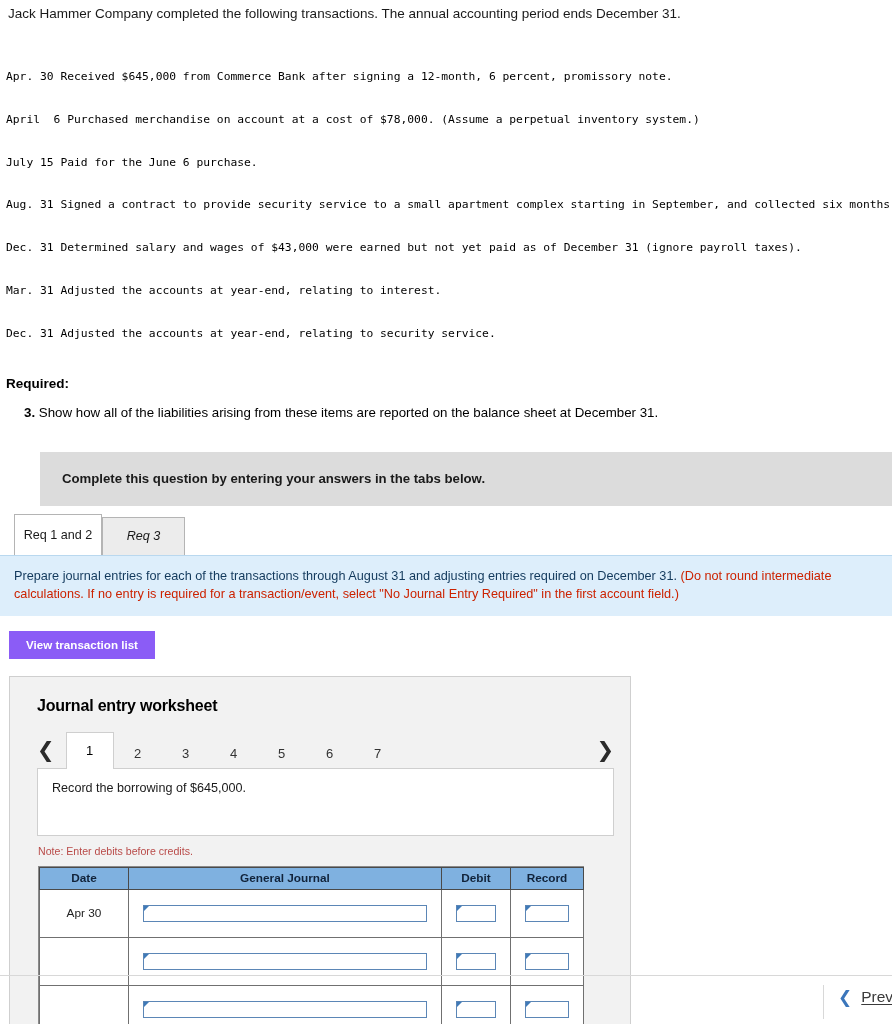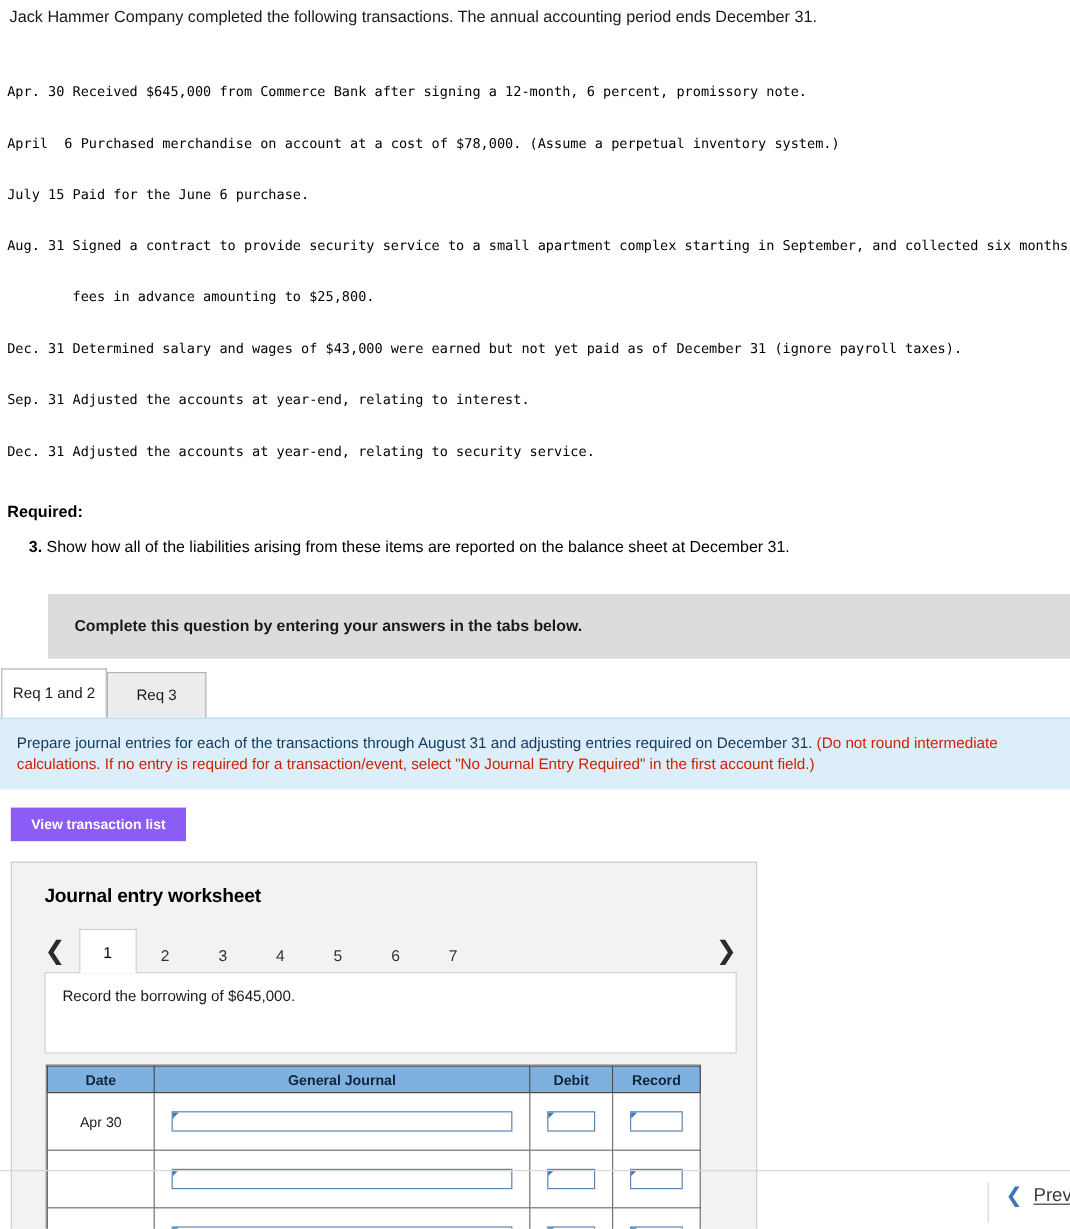--- a/index.html
+++ b/index.html
@@ -62,21 +62,21 @@
     box-sizing: border-box;
     margin-left: 40px;
   }
 
   
   .tabstrip {
     display: flex;
     align-items: flex-end;
     height: 41px;
     margin-top: 8px;
-    padding-left: 1px;
+    padding-left: 14px;
     box-sizing: border-box;
   }
   .tab {
     border: 1px solid #b4b4b4;
     border-bottom: none;
     height: 38px;
     display: flex;
     align-items: center;
     justify-content: center;
     font-size: 12.6px;
@@ -85,21 +85,21 @@
     background: #ececec;
     cursor: pointer;
   }
   .tab.active {
     background: #ffffff;
     height: 41px;
     position: relative;
     z-index: 3;
   }
   .tab-req12 { width: 88px; }
-  .tab-req3  { width: 83px; }
+  .tab-req3  { width: 83px; font-style: italic; }
 
   
   .instruction {
     background: #ddeefb;
     border-top: 1px solid #b9d8ef;
     padding: 11px 14px 12px 14px;
     font-size: 12.7px;
     line-height: 1.45;
     color: #12395c;
     box-sizing: border-box;
@@ -323,23 +323,22 @@
 
 <div class="intro">
   <span>Jack Hammer Company completed the following transactions. The annual accounting period ends December 31.</span>
 </div>
 
 <div class="txn-list">
   <div class="txn-line">Apr. 30 Received $645,000 from Commerce Bank after signing a 12-month, 6 percent, promissory note.</div>
   <div class="txn-line">April  6 Purchased merchandise on account at a cost of $78,000. (Assume a perpetual inventory system.)</div>
   <div class="txn-line">July 15 Paid for the June 6 purchase.</div>
   <div class="txn-line">Aug. 31 Signed a contract to provide security service to a small apartment complex starting in September, and collected six months’</div>
-  <div class="txn-line">        fees in advance amounting to $25,800.</div>
   <div class="txn-line">Dec. 31 Determined salary and wages of $43,000 were earned but not yet paid as of December 31 (ignore payroll taxes).</div>
-  <div class="txn-line">Sep. 31 Adjusted the accounts at year-end, relating to interest.</div>
+  <div class="txn-line">Mar. 31 Adjusted the accounts at year-end, relating to interest.</div>
   <div class="txn-line">Dec. 31 Adjusted the accounts at year-end, relating to security service.</div>
 </div>
 
 <div class="required-label">Required:</div>
 
 <div class="req-lines">
   <div class="req-indent"><span class="num">3.</span><span> Show how all of the liabilities arising from these items are reported on the balance sheet at December 31.</span></div>
 </div>
 
 
@@ -381,20 +380,21 @@
       <div class="pagenum">6</div>
       <div class="pagenum">7</div>
     </div>
     <div class="pager-arrow right">❯</div>
   </div>
 
   <div class="prompt-box">
     <span>Record the borrowing of $645,000.</span>
   </div>
 
+  <div class="note">Note: Enter debits before credits.</div>
 
   <div class="jtable-wrap">
     <table class="jtable">
       <colgroup>
         <col class="col-date">
           <col class="col-gj">
           <col class="col-debit">
           <col class="col-credit">
       </colgroup>
       <thead>

